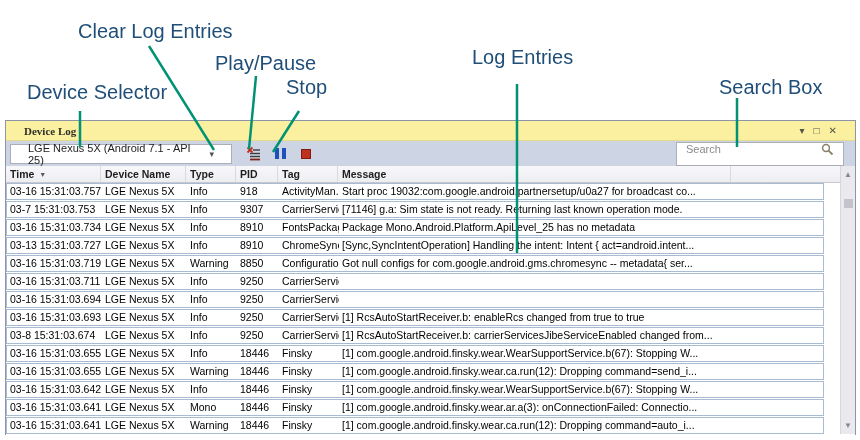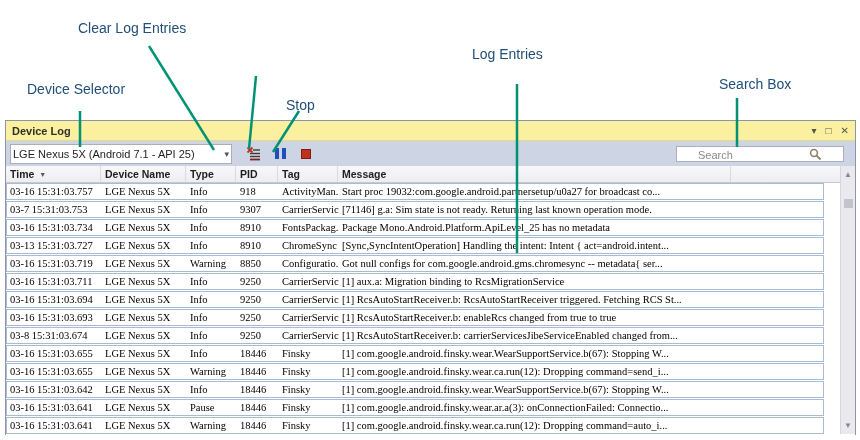--- a/index.html
+++ b/index.html
@@ -1,87 +1,88 @@
 <!DOCTYPE html>
 <html><head>
 <meta charset="utf-8">
 <style>
   * { margin:0; padding:0; box-sizing:border-box; }
   body { background:#ffffff; font-family:"Liberation Sans", sans-serif; }
   #canvas { position:relative; width:860px; height:440px; background:#ffffff; overflow:hidden; }
 
   
-  .ann-label { position:absolute; font-size:14px; color:#1F4E79; white-space:nowrap; z-index:12; }
+  .ann-label { position:absolute; font-size:20px; color:#1F4E79; white-space:nowrap; z-index:12; }
   #ann-lines { position:absolute; left:0; top:0; z-index:11; pointer-events:none; }
 
   
   #panel { position:absolute; left:5px; top:120px; width:851px; height:315px;
            border:1px solid #8E95A8; background:#ffffff; z-index:1; }
 
   #titlebar { height:20px; background:#FAF0A0; display:flex; align-items:center;
-              padding:0 6px; border-bottom:1px solid #E3D98F; }
+              padding:0 18px; border-bottom:1px solid #E3D98F;font-family:Liberation Serif, serif; }
   #titlebar .title { font-size:11px; font-weight:bold; color:#30302a; }
   .win-controls { margin-left:auto; display:flex; align-items:center; gap:9px; }
   .win-btn { font-size:10px; color:#55564a; line-height:10px; cursor:default; }
 
   #toolbar { height:25px; background:#CDD4E3; display:flex; align-items:center; padding:0 4px; position:relative; }
   #device-combo { width:222px; height:20px; background:#fff; border:1px solid #ABAEB9;
-                  display:flex; align-items:center; padding:0 2px; font-size:11px; color:#1e1e1e; }
+                  display:flex; align-items:center; padding:0 17px; font-size:11px; color:#1e1e1e; }
   #device-combo .arrow { margin-left:auto; font-size:9px; color:#4e5258; }
   .tool-btn { width:22px; height:22px; display:flex; align-items:center; justify-content:center; }
   #clear-btn { margin-left:11px; }
   #pause-btn { margin-left:4px; }
   #stop-btn  { margin-left:4px; }
   .pause-bars { display:flex; gap:3px; }
   .pause-bars span { display:block; width:4px; height:11px; background:#1d4fbd; }
   .stop-square { width:10px; height:10px; background:#c0321e; border:1px solid #7e1c10; }
-  #search-box { margin-left:auto; margin-right:7px; width:168px; height:16px; background:#fff;
-                border:1px solid #ABAEB9; display:flex; align-items:flex-end; padding:0 21px; }
+  #search-box { margin-left:auto; margin-right:7px; width:168px; height:24px; background:#fff;
+                border:1px solid #ABAEB9; display:flex; align-items:flex-start; padding:0 9px; }
   #search-box input { border:none; outline:none; flex:1; font-size:11px; color:#444;
                       font-family:"Liberation Sans", sans-serif; background:transparent; min-width:0; }
   #search-box input::placeholder { color:#8a8a8a; }
 
   
   #grid-header { height:17px; display:flex; width:calc(100% - 15px);
                  background:linear-gradient(#F8F8FB,#EDEDF2); border-bottom:1px solid #C8C8CE;
                  font-size:10.5px; font-weight:bold; color:#1e1e1e; }
   .hcell { border-right:1px solid #D9D9DF; padding-left:4px; line-height:16px;
            white-space:nowrap; overflow:hidden; }
   .sort-arrow { font-size:7px; color:#5a5a5a; margin-left:5px; vertical-align:1px; }
 
   .c-time    { width:95px; flex:none; }
   .c-device  { width:85px; flex:none; }
   .c-type    { width:50px; flex:none; }
   .c-pid     { width:42px; flex:none; }
   .c-tag     { width:60px; flex:none; }
   .c-message { width:393px; flex:none; }
   .c-fill    { flex:1; border-right:none; }
 
-  #rows { position:relative; height:253px; padding-right:31px; overflow:hidden; background:#fff;font-family:Liberation Serif, serif; }
+  #rows { position:relative; height:253px; padding-right:31px; overflow:hidden; background:#fff; }
   .log-row { height:17px; margin-bottom:1px; border:1px solid #A9BAD3; background:#fff;
              display:flex; font-size:10.5px; color:#000; }
   .log-row .cell { line-height:15px; padding-left:3px; white-space:nowrap; overflow:hidden; }
 
   
   #vscroll { position:absolute; right:0; top:45px; bottom:0; width:15px; background:#E9E9EE;
              border-left:1px solid #D6D6DC; }
   .sb-arrow { position:absolute; left:0; width:14px; height:15px; text-align:center;
               font-size:8px; color:#85889A; line-height:15px; }
   #sb-up { top:1px; }
   #sb-down { bottom:1px; }
   #sb-thumb { position:absolute; left:3px; top:33px; width:9px; height:9px; background:#C3C4CB; }
 </style>
 </head>
 <body>
 
 <div id="canvas">
 
   <div class="ann-label" style="left:78px;  top:20px;">Clear Log Entries</div>
+  <div class="ann-label" style="left:215px; top:52px;">Play/Pause</div>
   <div class="ann-label" style="left:27px;  top:81px;">Device Selector</div>
-  <div class="ann-label" style="left:286px; top:97px;">Stop</div>
+  <div class="ann-label" style="left:286px; top:76px;">Stop</div>
   <div class="ann-label" style="left:472px; top:46px;">Log Entries</div>
   <div class="ann-label" style="left:679px; top:76px;margin-left:40px;">Search Box</div>
 
   <svg id="ann-lines" width="860" height="440">
     <line x1="80" y1="111" x2="80" y2="147" stroke="#009273" stroke-width="2.5"></line>
     <line x1="149" y1="46" x2="214" y2="150" stroke="#009273" stroke-width="2.5"></line>
     <line x1="256" y1="76" x2="249" y2="149" stroke="#009273" stroke-width="2.5"></line>
     <line x1="299" y1="111" x2="273" y2="152" stroke="#009273" stroke-width="2.5"></line>
     <line x1="517" y1="84" x2="517" y2="253" stroke="#009273" stroke-width="2.5"></line>
     <line x1="737" y1="98" x2="737" y2="147" stroke="#009273" stroke-width="2.5"></line>
@@ -187,29 +188,27 @@
           <div class="cell c-pid">8850</div>
           <div class="cell c-tag">Configuratio...</div>
           <div class="cell c-message">Got null configs for com.google.android.gms.chromesync -- metadata{ ser...</div>
         </div>
         <div class="log-row">
           <div class="cell c-time">03-16 15:31:03.711</div>
           <div class="cell c-device">LGE Nexus 5X</div>
           <div class="cell c-type">Info</div>
           <div class="cell c-pid">9250</div>
           <div class="cell c-tag">CarrierServices</div>
-          <div class="cell c-message">[1] aux.a: Migration binding to RcsMigrationService</div>
         </div>
         <div class="log-row">
           <div class="cell c-time">03-16 15:31:03.694</div>
           <div class="cell c-device">LGE Nexus 5X</div>
           <div class="cell c-type">Info</div>
           <div class="cell c-pid">9250</div>
           <div class="cell c-tag">CarrierServices</div>
-          <div class="cell c-message">[1] RcsAutoStartReceiver.b: RcsAutoStartReceiver triggered. Fetching RCS St...</div>
         </div>
         <div class="log-row">
           <div class="cell c-time">03-16 15:31:03.693</div>
           <div class="cell c-device">LGE Nexus 5X</div>
           <div class="cell c-type">Info</div>
           <div class="cell c-pid">9250</div>
           <div class="cell c-tag">CarrierServices</div>
           <div class="cell c-message">[1] RcsAutoStartReceiver.b: enableRcs changed from true to true</div>
         </div>
         <div class="log-row">
@@ -240,21 +239,21 @@
           <div class="cell c-time">03-16 15:31:03.642</div>
           <div class="cell c-device">LGE Nexus 5X</div>
           <div class="cell c-type">Info</div>
           <div class="cell c-pid">18446</div>
           <div class="cell c-tag">Finsky</div>
           <div class="cell c-message">[1] com.google.android.finsky.wear.WearSupportService.b(67): Stopping W...</div>
         </div>
         <div class="log-row">
           <div class="cell c-time">03-16 15:31:03.641</div>
           <div class="cell c-device">LGE Nexus 5X</div>
-          <div class="cell c-type">Pause</div>
+          <div class="cell c-type">Mono</div>
           <div class="cell c-pid">18446</div>
           <div class="cell c-tag">Finsky</div>
           <div class="cell c-message">[1] com.google.android.finsky.wear.ar.a(3): onConnectionFailed: Connectio...</div>
         </div>
         <div class="log-row">
           <div class="cell c-time">03-16 15:31:03.641</div>
           <div class="cell c-device">LGE Nexus 5X</div>
           <div class="cell c-type">Warning</div>
           <div class="cell c-pid">18446</div>
           <div class="cell c-tag">Finsky</div>

